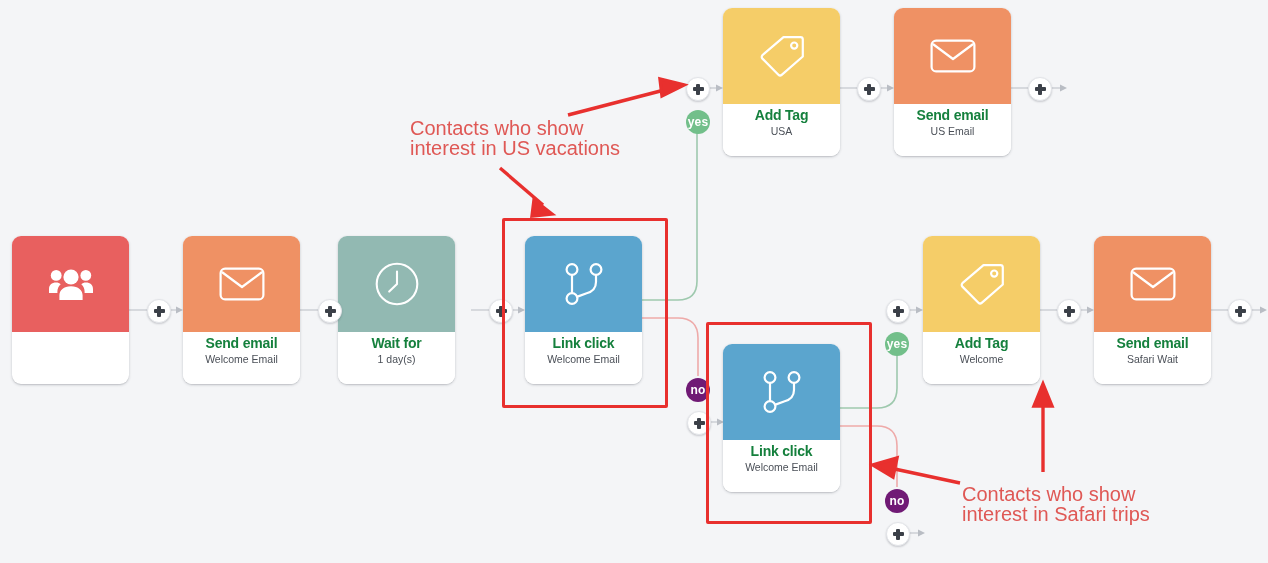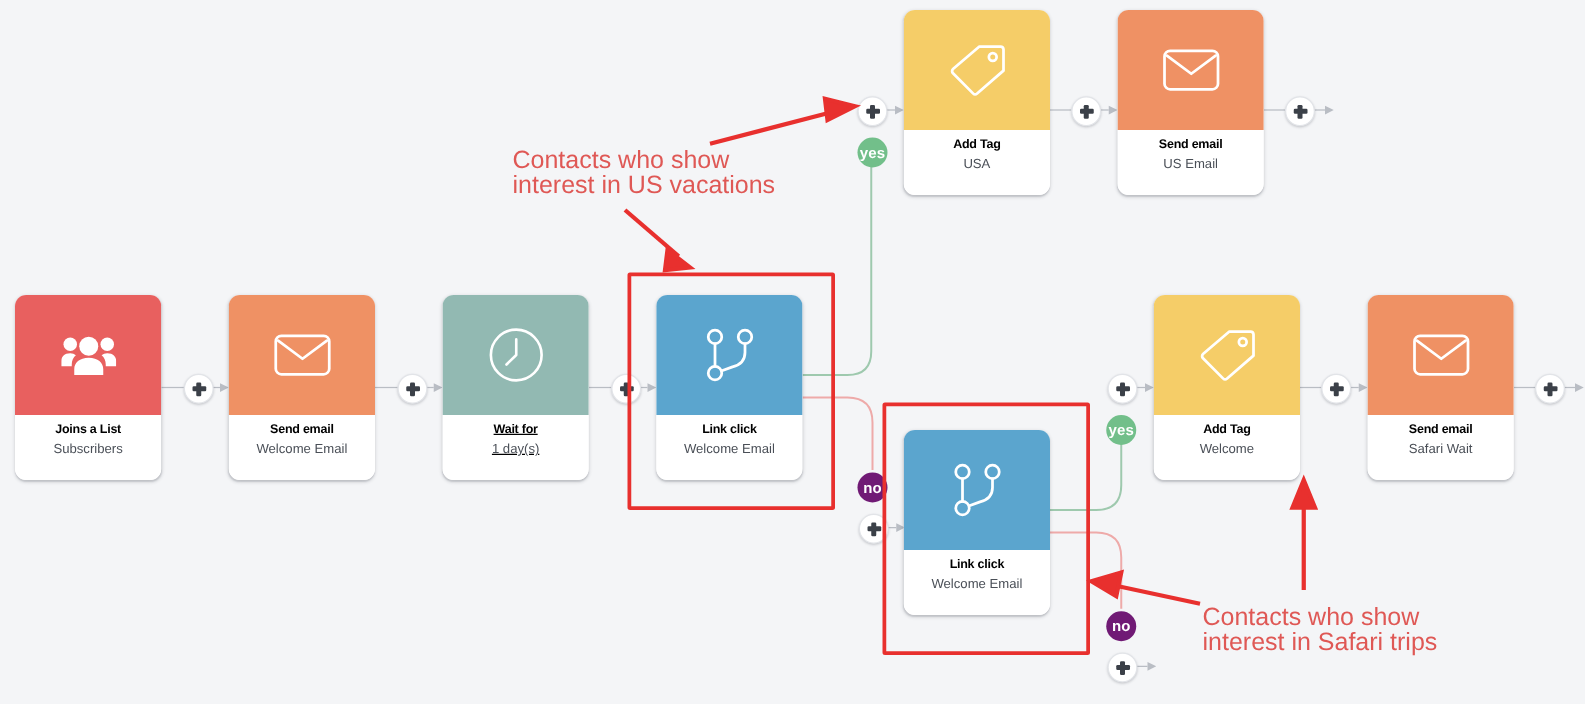--- a/index.html
+++ b/index.html
@@ -24,21 +24,21 @@
   .node-head{
     height:96px;width:100%;
     display:flex;align-items:center;justify-content:center;
   }
   .node-body{
     height:52px;display:flex;flex-direction:column;
     align-items:center;justify-content:flex-start;padding-top:4px;
     background:#fff;
   }
   .node-title{
-    font-size:10px;font-weight:bold;color:#000000;
+    font-size:14px;font-weight:bold;color:#15803d;
     letter-spacing:-.2px;line-height:15px;
   }
   .node-sub{
     font-size:10.5px;color:#4a4f57;line-height:14px;margin-top:1px;
   }
   .node-head svg{display:block;}
 
   
   .plus{
     position:absolute;width:22px;height:22px;border-radius:50%;
@@ -134,40 +134,36 @@
             <svg width="44" height="34" viewBox="0 0 44 34" fill="#ffffff">
       <circle cx="22" cy="10" r="7.6"></circle>
       <circle cx="7.2" cy="8.4" r="5.4"></circle>
       <circle cx="36.8" cy="8.4" r="5.4"></circle>
       <path d="M22 19.2c-7.4 0-11.6 4-11.6 9.1V33h23.2v-4.7c0-5.1-4.2-9.1-11.6-9.1z"></path>
       <path d="M7.2 15.6c-4.6 0-7.2 2.7-7.2 6.3V26h8.4v-1.4c0-3 1.2-5.6 3.3-7.4-1.2-1-2.7-1.6-4.5-1.6z"></path>
       <path d="M36.8 15.6c-1.8 0-3.3.6-4.5 1.6 2.1 1.8 3.3 4.4 3.3 7.4V26H44v-4.1c0-3.6-2.6-6.3-7.2-6.3z"></path>
     </svg>
           </span>
         </div>
-        <div class="node-body">
-          <div class="node-title">Joins a List</div>
-          <div class="node-sub">Subscribers</div>
-        </div>
       </div>
       <div class="node" style="left: 183px; top: 236px;">
         <div class="node-head" style="background: rgb(239, 145, 100);">
           <span>
             <svg width="46" height="34" viewBox="0 0 46 34" fill="none" stroke="#ffffff" stroke-width="2.2" stroke-linejoin="round" stroke-linecap="round">
       <rect x="1.6" y="1.6" width="42.8" height="30.8" rx="4.5"></rect>
       <path d="M3.5 5.5 L23 20 L42.5 5.5"></path>
     </svg>
           </span>
         </div>
         <div class="node-body">
           <div class="node-title">Send email</div>
           <div class="node-sub">Welcome Email</div>
         </div>
       </div>
-      <div class="node" style="left: 354px; top: 236px; text-decoration: underline;">
+      <div class="node" style="left: 338px; top: 236px;">
         <div class="node-head" style="background: rgb(146, 185, 178);">
           <span>
             <svg width="44" height="44" viewBox="0 0 44 44" fill="none" stroke="#ffffff" stroke-width="2.1" stroke-linecap="round" stroke-linejoin="round">
       <circle cx="22" cy="22" r="20.3"></circle>
       <path d="M22 9.5 L22 22 L14.2 29.6"></path>
     </svg>
           </span>
         </div>
         <div class="node-body">
           <div class="node-title">Wait for</div>

